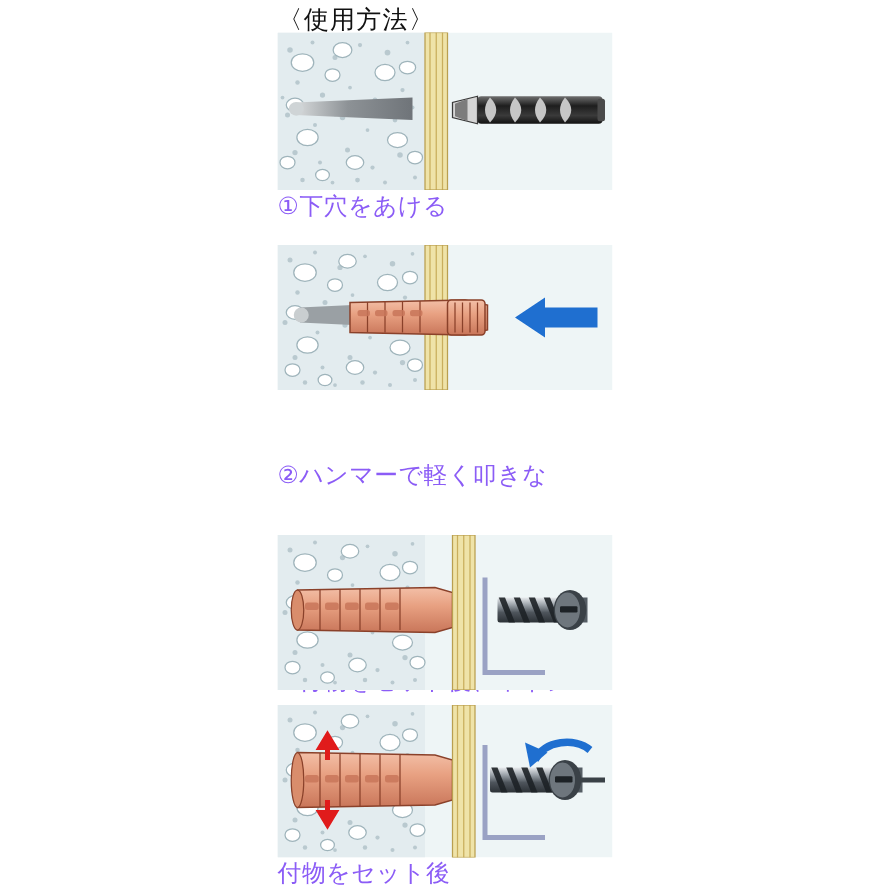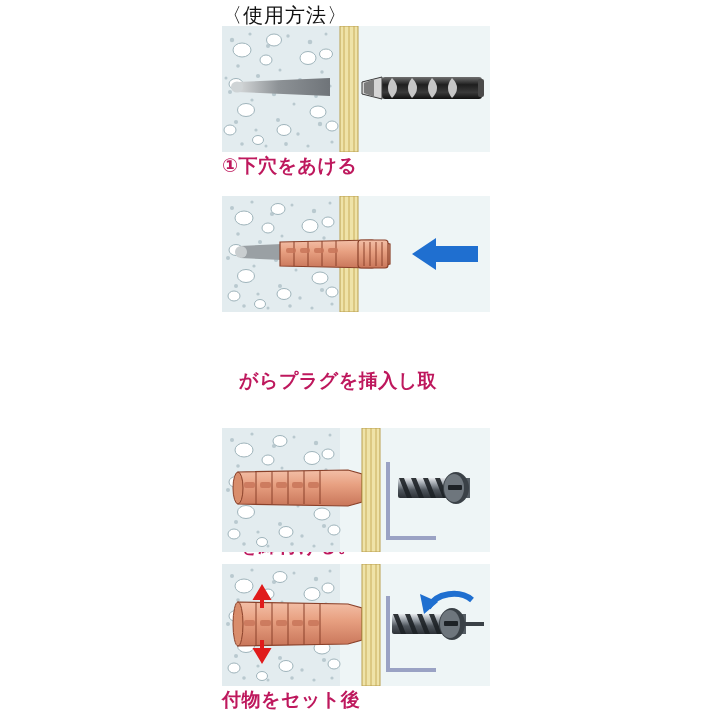--- a/index.html
+++ b/index.html
@@ -11,22 +11,22 @@
   .page{position:absolute;left:0;top:0;width:713px;height:713px;}
 
   .heading{
     position:absolute;left:222px;top:2px;
     font-size:20px;color:#111;letter-spacing:1px;
     white-space:nowrap;
   }
 
   .panel{position:absolute;}
   .caption{
-    position:absolute;font-size:19px;color:#be185d;
-    line-height:1.45;white-space:pre;letter-spacing:0.5px;font-weight:bold;
+    position:absolute;font-size:19px;color:#8b5cf6;
+    line-height:1.45;white-space:pre;letter-spacing:0.5px;
   }
 
   
   .frame{position:absolute;overflow:hidden;}
 
   svg{display:block;overflow:visible;}
 </style>
 </head>
 <body>
 
@@ -226,20 +226,21 @@
             <line x1="160" y1="46" x2="160" y2="70"></line>
           </g>
         </g>
 
         <g>
           <path d="M256,50 L256,66 L214,66 L214,74 L190,58 L214,42 L214,50 Z" fill="#1f6fd0"></path>
         </g>
       </svg>
     </div>
     <div class="caption" style="left:222px;top:312px;">
+      <div>②ハンマーで軽く叩きな</div>
       <div style="padding-left:17px;">がらプラグを挿入し取</div>
       <div style="padding-left:17px;">付物をセット後、木ネジ</div>
       <div style="padding-left:17px;">を締付ける。</div>
     </div>
   </div>
 
   <div class="panel">
     <div class="frame" style="left:222px;top:428px;width:268px;height:124px;">
       <svg width="268" height="124" viewBox="0 0 268 124">
         <rect x="0" y="0" width="268" height="124" fill="#eef5f6"></rect>

